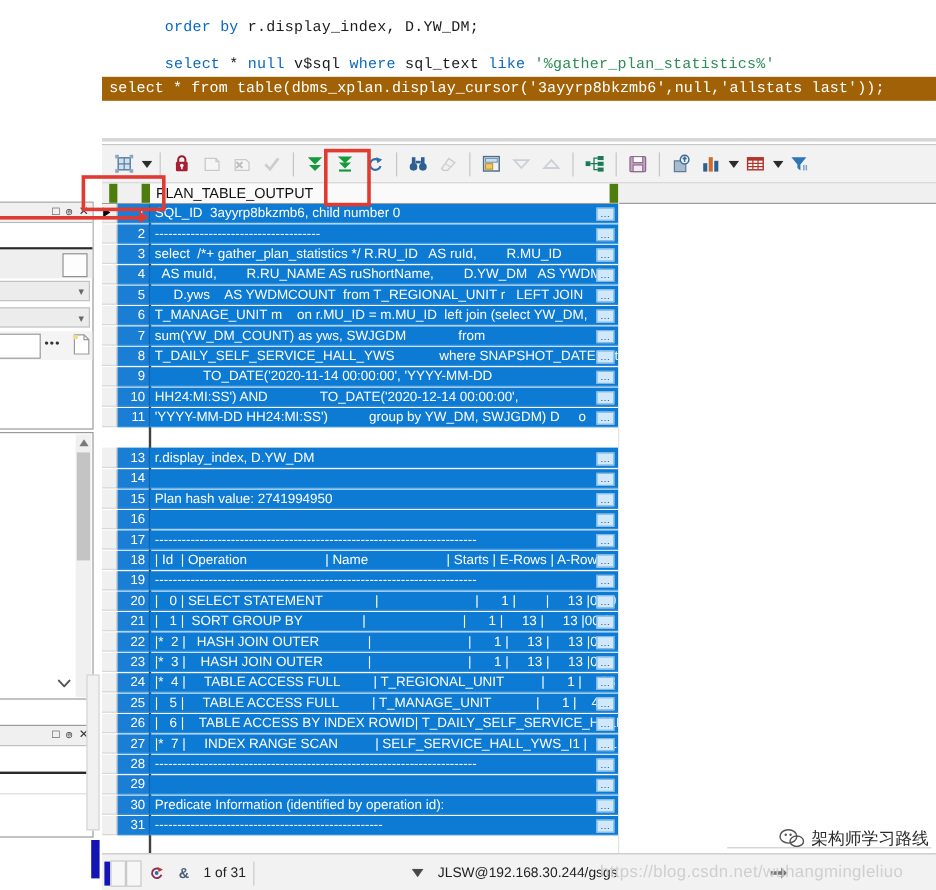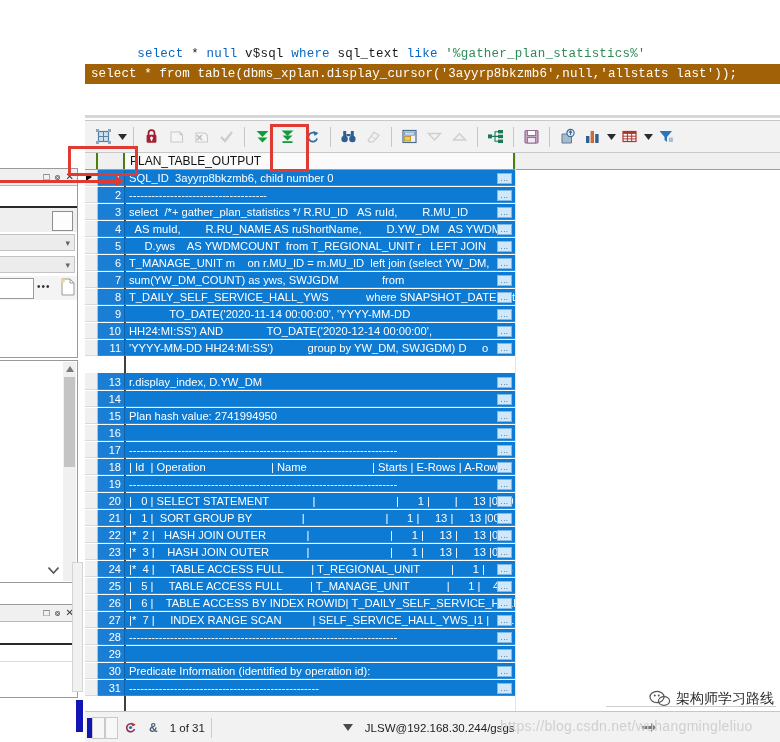--- a/index.html
+++ b/index.html
@@ -51,21 +51,21 @@
   .grid{
     position:absolute;left:85px;top:153px;width:695px;height:558px;
     background:#ffffff;font-size:11.5px;color:#000;
     overflow:hidden;
   }
   .grid-head{
     position:absolute;left:0;top:0;width:695px;height:17px;
     background:#f0f0f0;border-bottom:1px solid #9c9c9c;box-sizing:border-box;
   }
   .hc{position:absolute;top:0;height:16px;box-sizing:border-box;
-      border-right:2px solid #4d7c0f;background:#f0f0f0;}
+      border-right:7px solid #4d7c0f;background:#f0f0f0;}
   .hc.h0{left:0;width:13px;}
   .hc.h1{left:13px;width:27px;}
   .hc.h2{left:40px;width:390px;background:#fafafa;
       font-size:12px;color:#111;padding-left:5px;line-height:16px;
       font-family:"Liberation Sans",sans-serif;}
   .row{position:absolute;left:0;width:695px;height:17px;}
   .rn-sel{position:absolute;left:0;width:13px;height:16px;
       background:#f0f0f0;border-right:1px solid #bdbdbd;border-bottom:1px solid #d8d8d8;box-sizing:border-box;}
   .rn{position:absolute;left:13px;width:27px;height:16px;
       background:#1a7fd4;color:#ffffff;text-align:right;padding-right:3px;
@@ -120,20 +120,23 @@
   .wm-url{position:absolute;left:500px;top:718px;font-size:14px;color:#cfcfcf;
       letter-spacing:.3px;font-family:"Liberation Sans",sans-serif;white-space:nowrap;}
   .wm-rule{position:absolute;right:4px;top:706px;width:170px;height:1px;background:#cccccc;}
 </style>
 </head>
 <body>
 
 <div id="root">
 
   <div class="editor">
+    <div class="code-line" style="top:2px;">
+      <span class="kw">order</span> <span class="kw">by</span> <span class="plain">r.display_index, D.YW_DM;</span>
+    </div>
     <div class="code-line" style="top:33px;">
       <span class="kw">select</span> <span class="plain">*</span> <span class="kw">null</span> <span class="plain">v$sql</span> <span class="kw">where</span> <span class="plain">sql_text</span> <span class="kw">like</span> <span class="str">'%gather_plan_statistics%'</span>
     </div>
     <div class="sel-line" style="top:64px;">select * from table(dbms_xplan.display_cursor('3ayyrp8bkzmb6',null,'allstats last'));</div>
   </div>
   <div class="editor-bottom-rule"></div>
 
   <div class="toolbar">
 
     <div class="tb">

